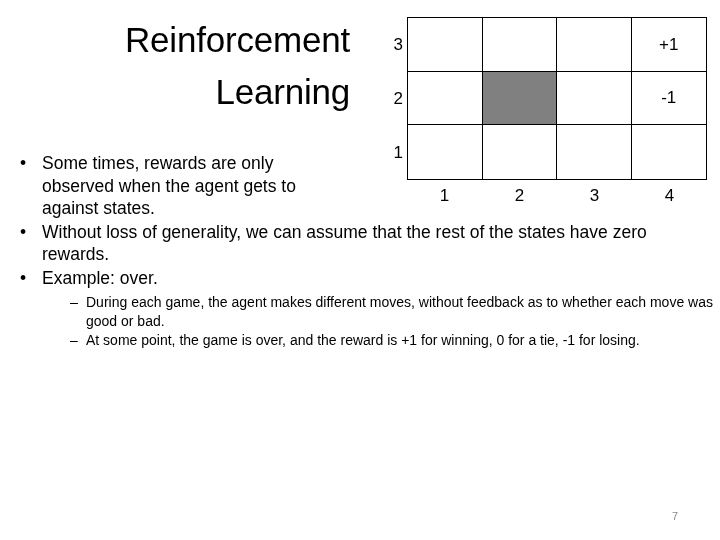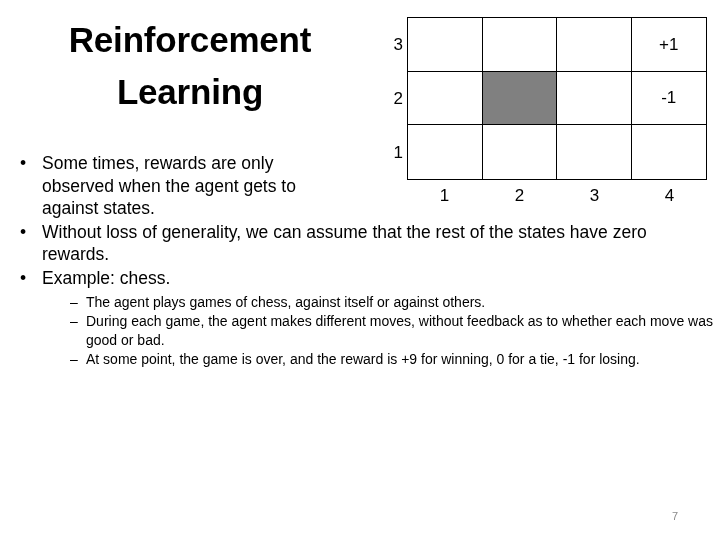--- a/index.html
+++ b/index.html
@@ -20,24 +20,24 @@
     height: 540px;
     background: #ffffff;
   }
 
   
   #slide-title {
     position: absolute;
     left: 30px;
     top: 14px;
     width: 320px;
-    text-align: center;
+    text-align: right;
     font-size: 35px;
     line-height: 52px;
-    font-weight: 700;
+    font-weight: 400;
     letter-spacing: -0.2px;
     color: #000000;
     white-space: pre-line;
   }
 
   
   #gridworld {
     position: absolute;
     left: 375px;
     top: 14px;
@@ -201,34 +201,33 @@
       <span>Some times, rewards are only observed when the agent gets to against states.</span>
     </div>
 
     <div class="bullet-l1">
       <span class="marker">•</span>
       <span>Without loss of generality, we can assume that the rest of the states have zero rewards.</span>
     </div>
 
     <div class="bullet-l1">
       <span class="marker">•</span>
-      <span>Example: chess.</span>
+      <span>Example: over.</span>
     </div>
 
     <div id="sublist">
       <div class="bullet-l2">
         <span class="marker">–</span>
-        <span>The agent plays games of chess, against itself or against others.</span>
       </div>
       <div class="bullet-l2">
         <span class="marker">–</span>
         <span>During each game, the agent makes different moves, without feedback as to whether each move was good or bad.</span>
       </div>
       <div class="bullet-l2">
         <span class="marker">–</span>
-        <span>At some point, the game is over, and the reward is +9 for winning, 0 for a tie, -1 for losing.</span>
+        <span>At some point, the game is over, and the reward is +1 for winning, 0 for a tie, -1 for losing.</span>
       </div>
     </div>
   </div>
 
   <div id="page-number">7</div>
 
 </div>
 
 </body></html>

